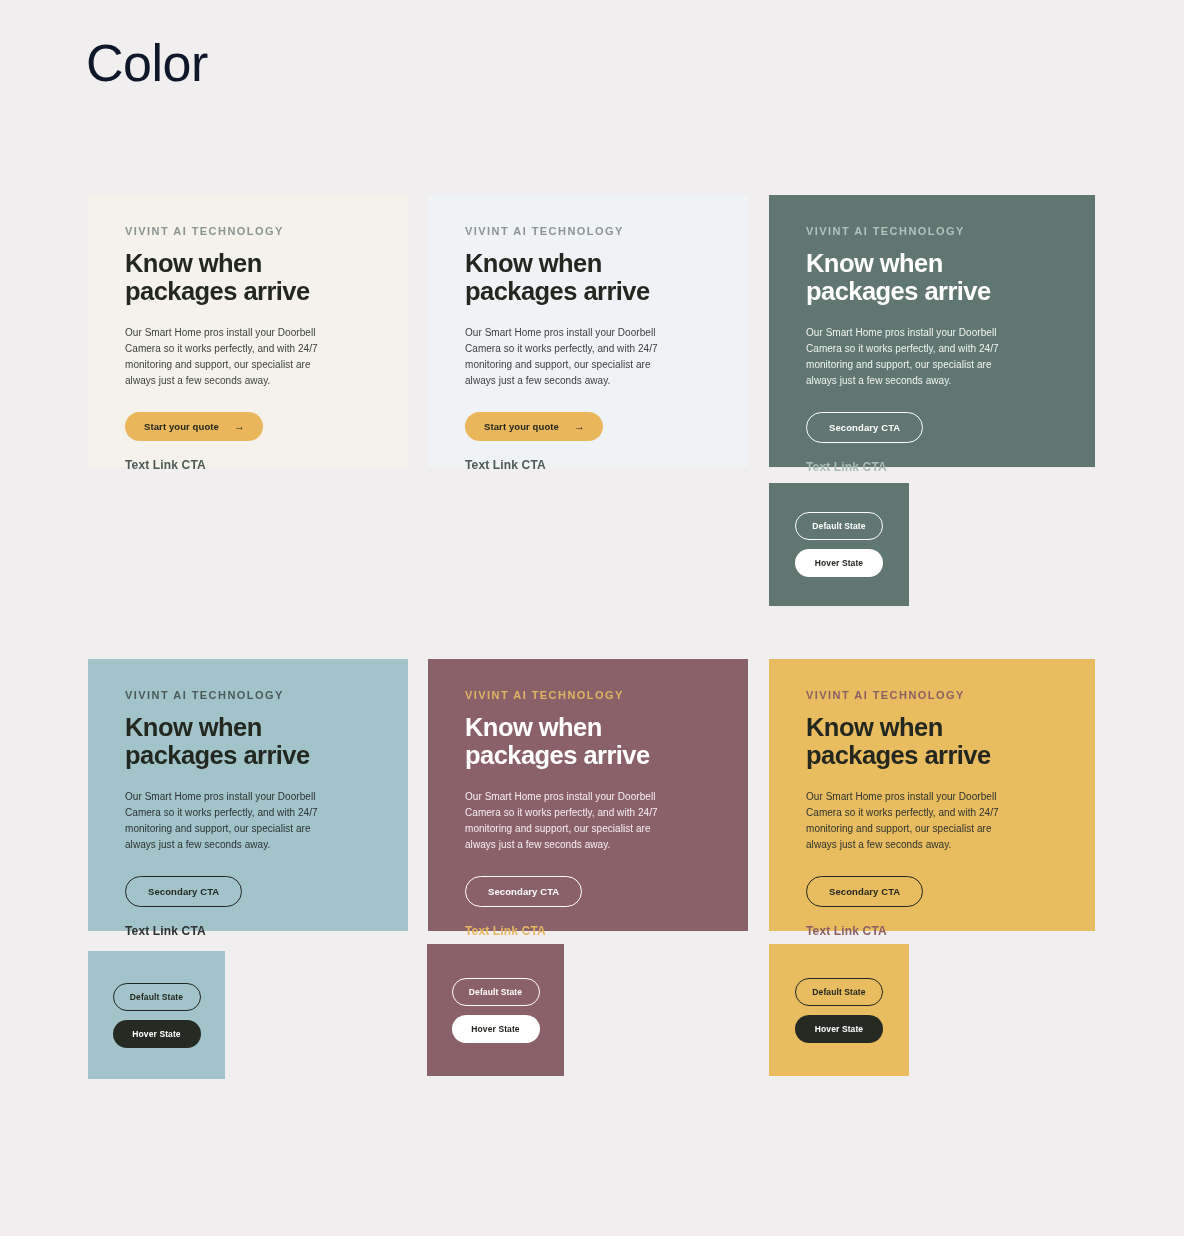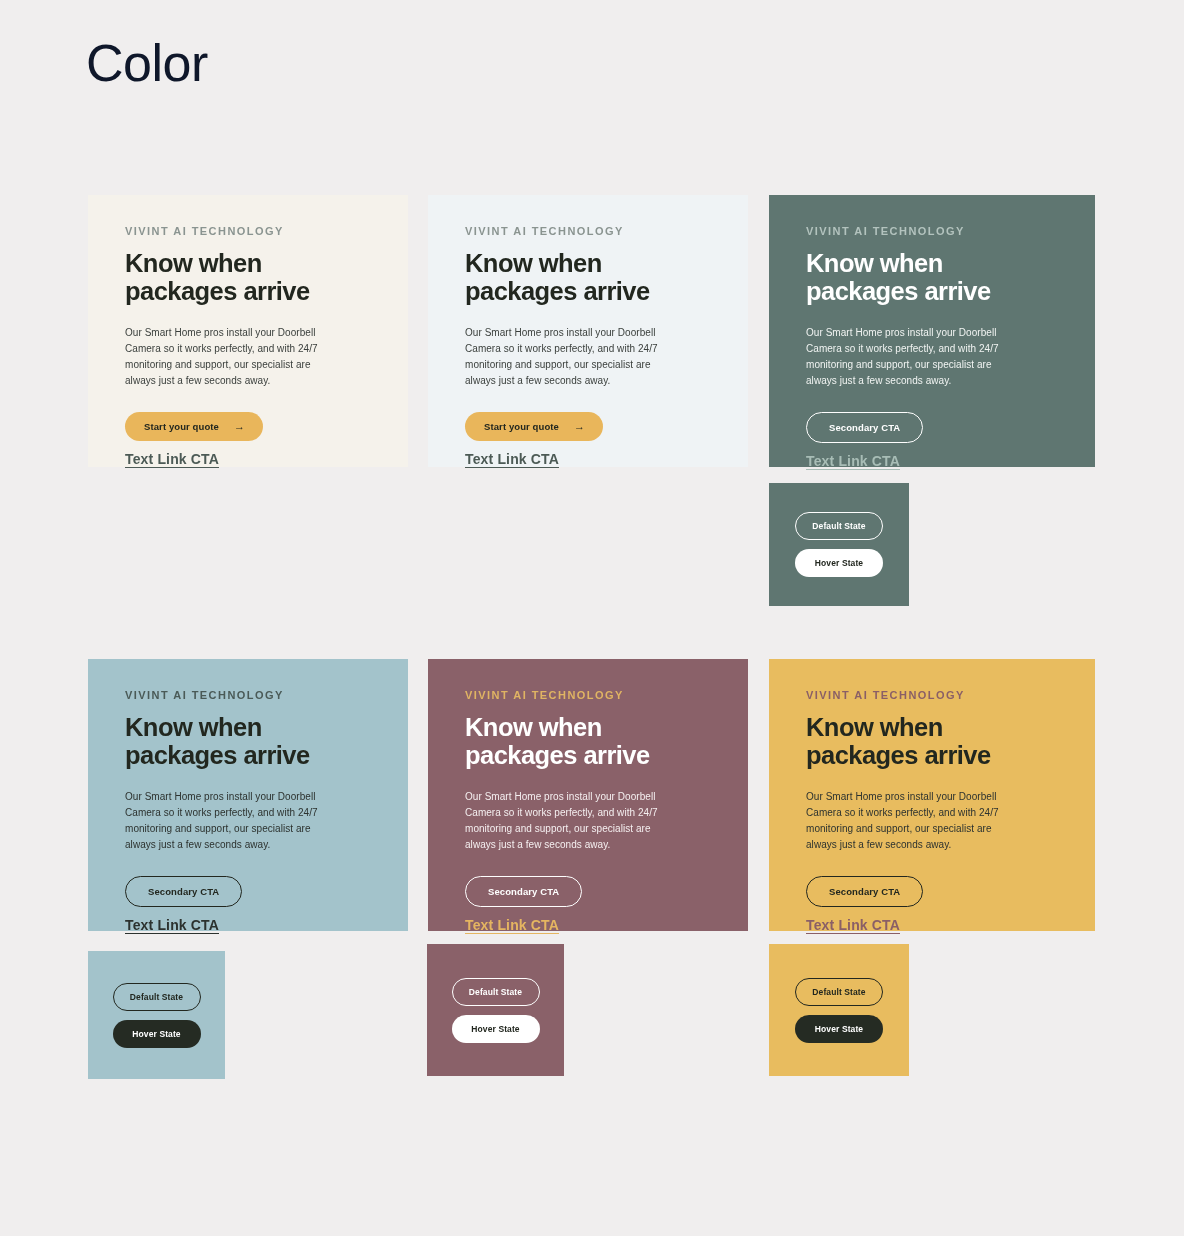--- a/index.html
+++ b/index.html
@@ -76,25 +76,24 @@
     font-family: inherit;
     font-size: 9.5px;
     font-weight: 700;
     letter-spacing: 0.1px;
     cursor: pointer;
     border: 1px solid currentColor;
     text-align: right;
   }
   .text-link {
     display: inline-block;
-    margin-top: 10px;
-    font-size: 14px;
+    margin-top: 17px;
+    font-size: 12px;
     font-weight: 700;
     letter-spacing: 0.15px;
-    text-decoration: underline;
     text-underline-offset: 3px;
     cursor: pointer;
   }
 
   
   .swatch {
     position: absolute;
     width: 137px;
     display: flex;
     flex-direction: column;

